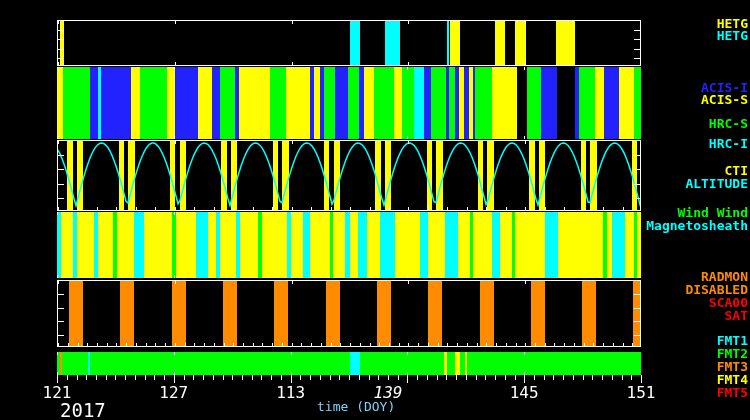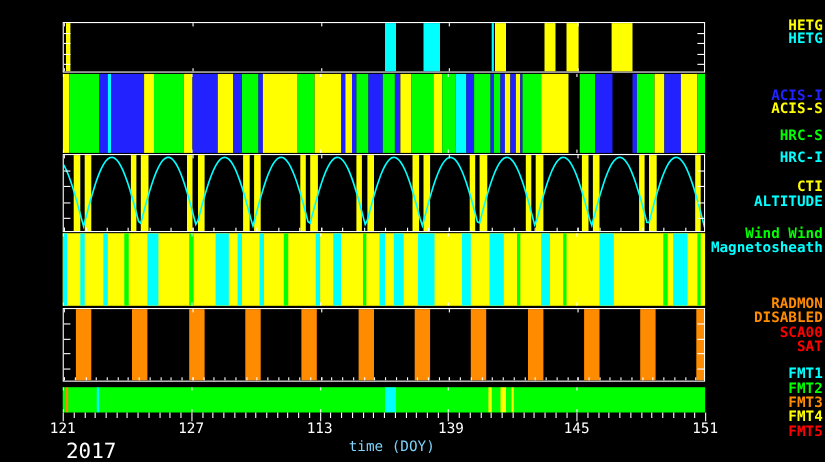--- a/index.html
+++ b/index.html
@@ -8,21 +8,21 @@
   #plot{position:absolute;inset:0;}
   .band{position:absolute;box-sizing:border-box;overflow:hidden;}
   .band.framed{border:1px solid #fff;}
   .seg{position:absolute;top:0;bottom:0;}
   .ytick{position:absolute;width:6px;height:1px;background:#fff;}
   .xdot{position:absolute;width:1px;height:3px;background:#fff;}
   .btick{position:absolute;bottom:0;width:1px;height:3px;background:#fff;}
   .rlabel{position:absolute;right:2px;font-weight:bold;font-size:13px;line-height:13px;white-space:pre;}
   .mtick{position:absolute;top:375px;width:1px;height:5px;background:#fff;}
   .mtick.major{top:375px;height:8px;}
-  .xlab{position:absolute;top:383px;transform:translateX(-50%);color:#fff;font-size:13px;}
+  .xlab{position:absolute;top:383px;transform:translateX(-50%);color:#fff;font-size:16px;}
   .year{position:absolute;left:60px;top:399px;color:#fff;font-size:19px;}
   .xtitle{position:absolute;left:317px;top:399px;color:#7dd3fc;font-size:13px;white-space:pre;}
   .updated{position:absolute;right:2px;top:404px;color:#fff;font-size:13px;white-space:pre;}
 </style>
 </head>
 <body>
 
 <div id="screen">
   <div id="plot">
     <div class="year">2017</div>
@@ -415,17 +415,17 @@
       <div class="mtick" style="left: 582.6px;"></div>
       <div class="mtick" style="left: 592.3px;"></div>
       <div class="mtick" style="left: 602.1px;"></div>
       <div class="mtick" style="left: 611.8px;"></div>
       <div class="mtick" style="left: 621.5px;"></div>
       <div class="mtick" style="left: 631.3px;"></div>
       <div class="mtick major" style="left: 641px;"></div>
       <div class="xlab" style="left: 57px;">121</div>
       <div class="xlab" style="left: 173.8px;">127</div>
       <div class="xlab" style="left: 290.6px;">113</div>
-      <div class="xlab" style="left: 410px;">139</div>
+      <div class="xlab" style="left: 388px; font-style: italic;">139</div>
       <div class="xlab" style="left: 524.2px;">145</div>
       <div class="xlab" style="left: 641px;">151</div>
     </div>
 </div>
 
 </body></html>

